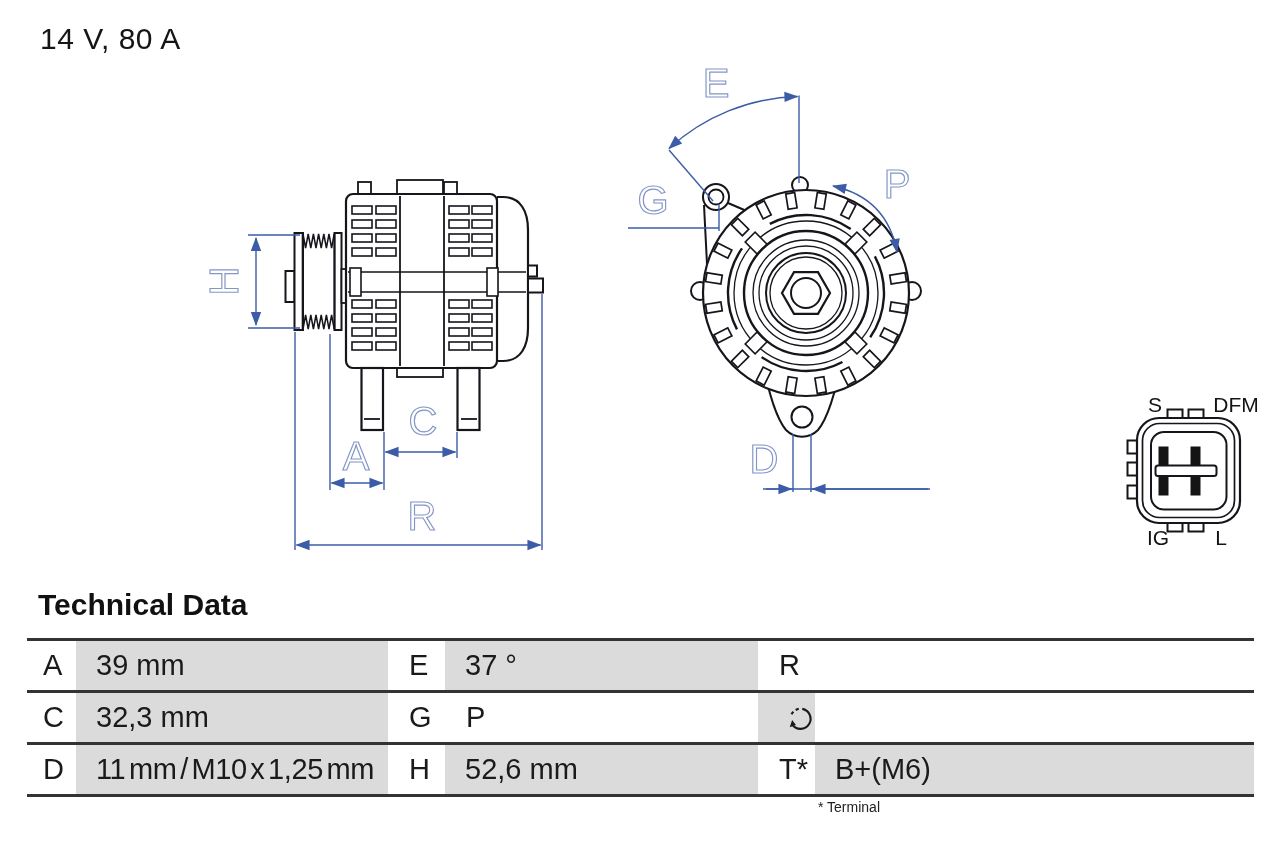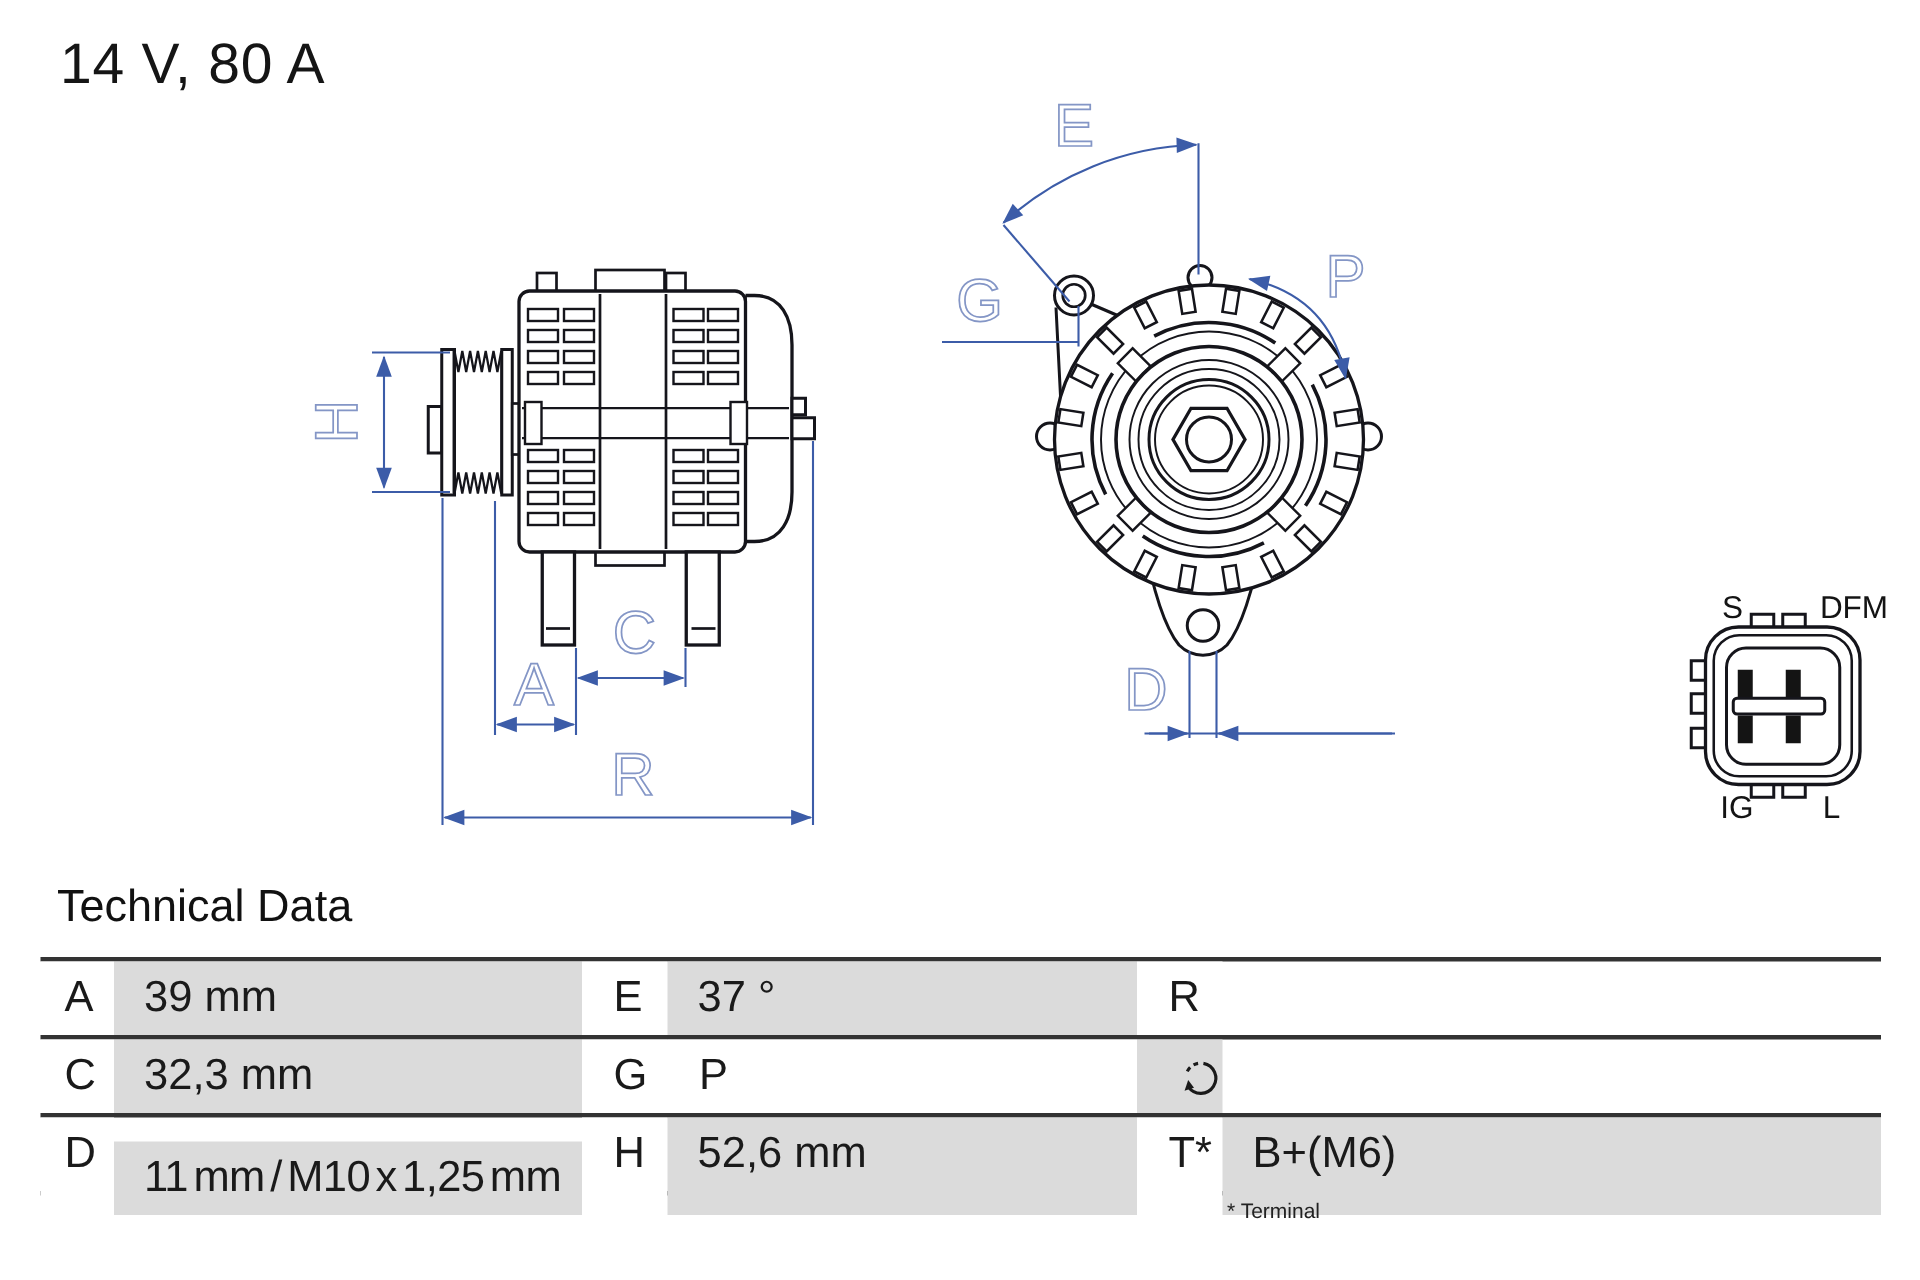--- a/index.html
+++ b/index.html
@@ -1,27 +1,27 @@
 <!DOCTYPE html>
 <html><head>
 <meta charset="utf-8">
 <style>
   html,body{margin:0;padding:0;background:#fff;}
   .canvas{position:relative;width:1280px;height:853px;background:#fff;overflow:hidden;
           font-family:"Liberation Sans",sans-serif;color:#1a1a1a;}
-  .rating{position:absolute;left:40px;top:22px;font-size:38px;letter-spacing:.5px;color:#151515;}
+  .rating{position:absolute;left:40px;top:22px;font-size:30px;letter-spacing:.5px;color:#151515;}
   .drawing{position:absolute;left:0;top:0;width:1280px;height:853px;}
-  .heading{position:absolute;left:38px;top:588px;font-size:30px;font-weight:400;color:#111;}
+  .heading{position:absolute;left:38px;top:588px;font-size:30px;font-weight:700;color:#111;}
   .tdtable{position:absolute;left:27px;top:638px;width:1227px;border-bottom:3px solid #333;}
   .trow{display:grid;grid-template-columns:49px 312px 57px 313px 57px 439px;height:49px;border-top:3px solid #333;}
   .cell{font-size:29px;line-height:49px;white-space:nowrap;overflow:visible;}
   .k{background:#fff;padding-left:16px;}
   .k2{padding-left:21px;}
   .v{background:#dbdbdb;padding-left:20px;}
-  .cond{letter-spacing:-0.4px;word-spacing:-4px;margin-top:16px;}
+  .cond{letter-spacing:-0.4px;word-spacing:-4px;}
   .iconcell{display:flex;align-items:center;}
   .footnote{position:absolute;left:818px;top:799px;font-size:14px;color:#222;}
   
   .ln{stroke:#15151b;fill:none;}
   .lf{stroke:#15151b;fill:#fff;}
   .bl{stroke:#3c5ca8;fill:none;stroke-width:1.4px;}
   .lbl{stroke:#8496c6;fill:none;stroke-width:1.15px;font-family:"Liberation Sans",sans-serif;
        font-size:40px;text-anchor:middle;}
   .clbl{fill:#141414;font-family:"Liberation Sans",sans-serif;font-size:21px;text-anchor:middle;}
   .rot{stroke:#1a1a1a;fill:none;stroke-width:2.6px;}

